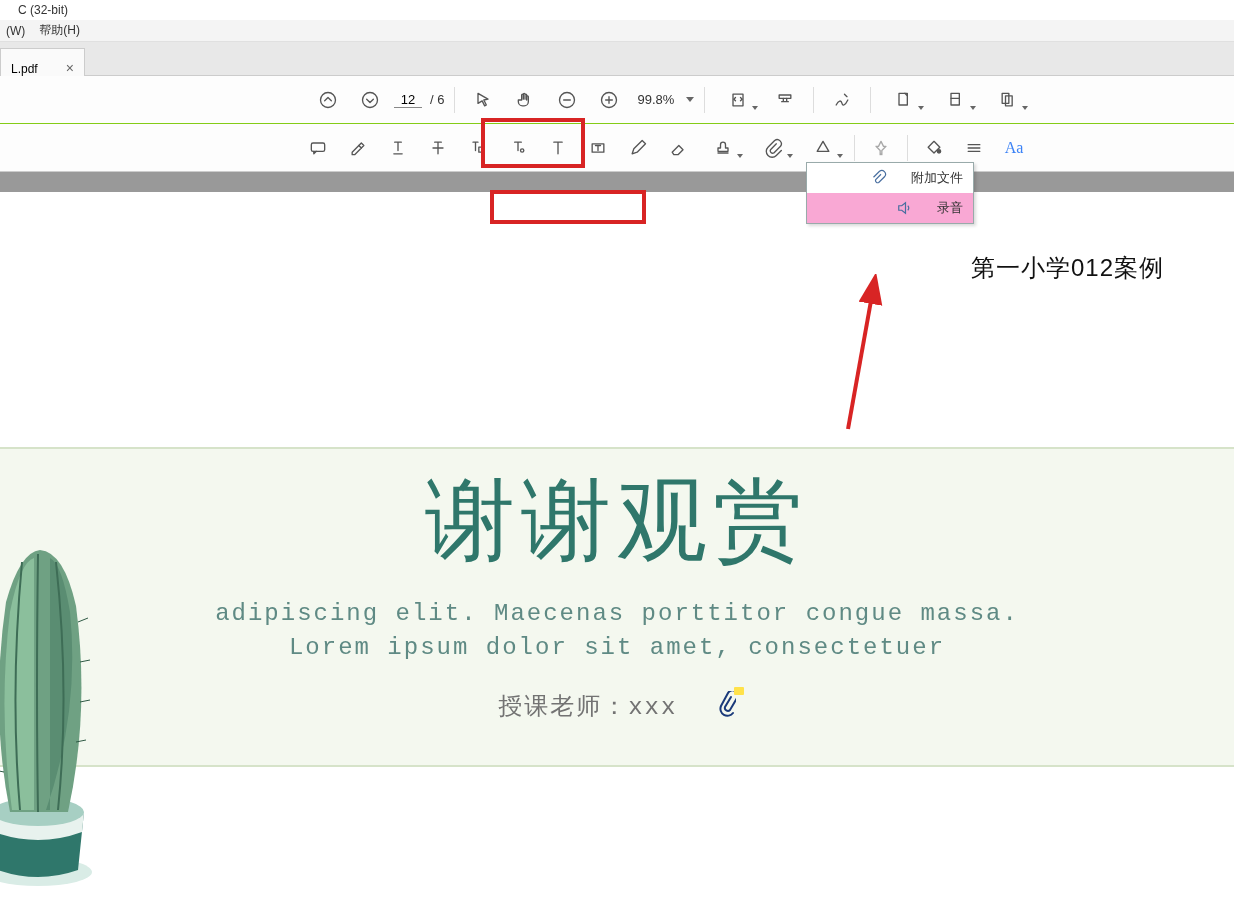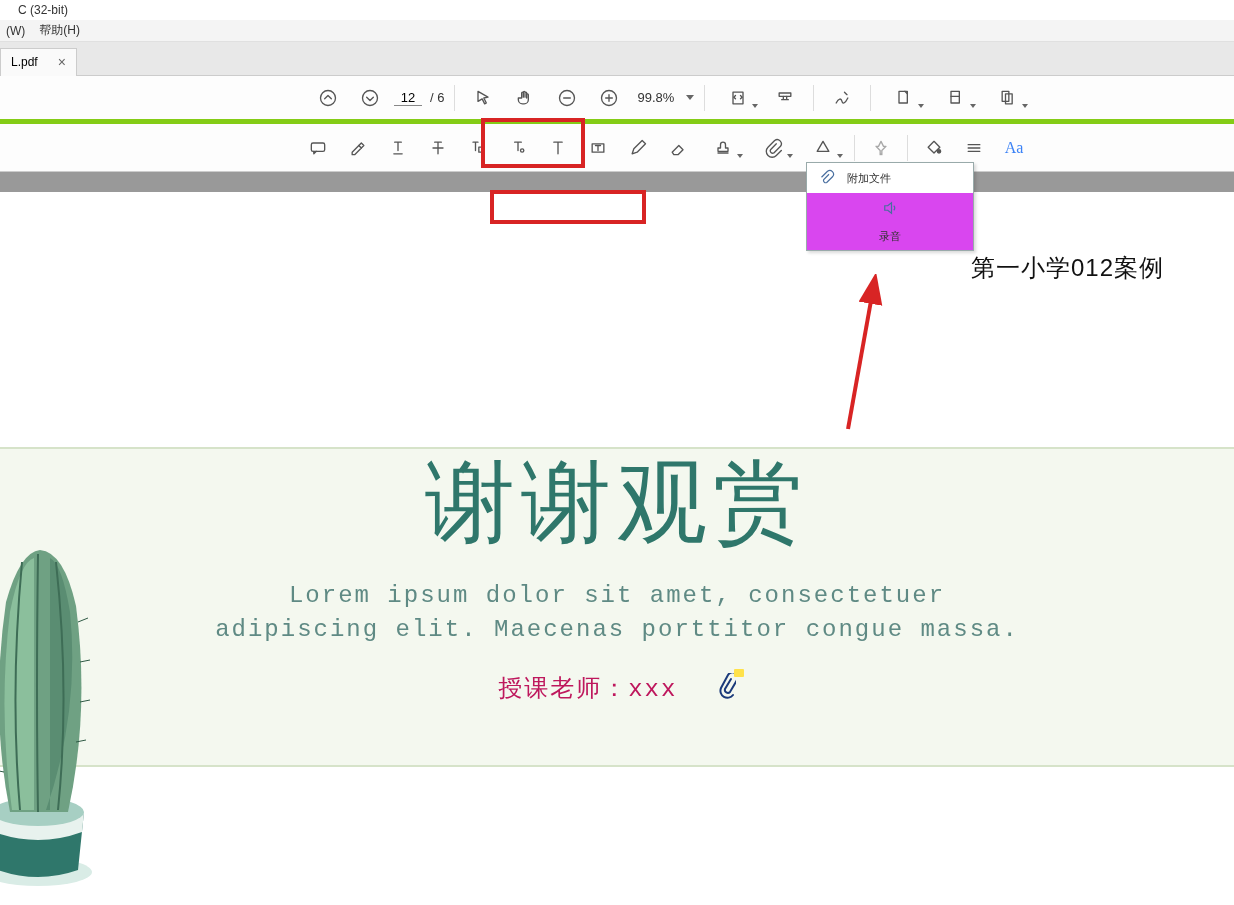--- a/index.html
+++ b/index.html
@@ -3,65 +3,65 @@
 <meta charset="utf-8">
 <style>
   * { margin: 0; padding: 0; box-sizing: border-box; }
   body { font-family: "Microsoft YaHei", Arial, sans-serif; background: #fff; width: 1234px; height: 905px; overflow: hidden; position: relative; }
 
   .titlebar { height: 20px; background: #fff; font-size: 12px; color: #333; display: flex; align-items: center; padding-left: 18px; }
   .menubar { height: 22px; background: #f4f4f4; border-bottom: 1px solid #e0e0e0; display: flex; align-items: center; font-size: 12px; color: #333; padding-left: 2px; gap: 6px; }
   .menubar span { padding: 2px 4px; cursor: default; }
 
   .tabbar { height: 34px; background: #e8e8e8; border-bottom: 1px solid #ccc; display: flex; align-items: center; }
-  .tab { background: #fafafa; border: 1px solid #ccc; border-bottom: none; height: 28px; margin-top: 6px; padding: 0 10px; display: flex; align-items: center; gap: 20px; font-size: 12px; min-width: 70px; }
+  .tab { background: #fafafa; border: 1px solid #ccc; border-bottom: none; height: 28px; margin-top: 6px; padding: 0 10px; display: flex; align-items: flex-end; gap: 28px; font-size: 12px; min-width: 70px; }
   .tab-close { color: #666; cursor: pointer; font-size: 14px; }
 
-  .toolbar1 { height: 48px; background: #fdfdfd; border-bottom: 5px solid #84cc16; display: flex; align-items: center; padding-left: 310px; gap: 6px; }
+  .toolbar1 { height: 48px; background: #fdfdfd; border-bottom: 1px solid #84cc16; display: flex; align-items: center; padding-left: 310px; gap: 6px; }
   .toolbar2 { height: 48px; background: #fdfdfd; border-bottom: 1px solid #ccc; display: flex; align-items: center; padding-left: 300px; gap: 4px; position: relative; }
 
   .tbtn { width: 36px; height: 36px; display: flex; align-items: center; justify-content: center; border-radius: 3px; cursor: pointer; color: #555; position: relative; }
   .tbtn svg { width: 20px; height: 20px; stroke: #555; stroke-width: 1.6; fill: none; stroke-linecap: round; stroke-linejoin: round; }
   .tbtn.wide { width: 46px; }
   .tbtn .caret { position: absolute; right: 3px; bottom: 8px; width: 0; height: 0; border-left: 3px solid transparent; border-right: 3px solid transparent; border-top: 4px solid #666; }
 
   .sep { width: 1px; height: 26px; background: #ddd; margin: 0 4px; }
 
   .pageinput { width: 28px; border: none; border-bottom: 1px solid #888; text-align: center; font-size: 13px; background: transparent; }
   .pagecount { font-size: 13px; color: #333; margin-left: 2px; }
 
   .zoomval { font-size: 13px; color: #333; margin: 0 4px; text-align: center; }
   .zoomcaret { width: 0; height: 0; border-left: 4px solid transparent; border-right: 4px solid transparent; border-top: 5px solid #666; margin-left: 2px; cursor: pointer; }
 
   
   .redbox { position: absolute; border: 4px solid #d82424; background: transparent; z-index: 100; pointer-events:none;}
 
   
   .dropdown { position: absolute; left: 806px; top: 38px; width: 168px; background: #fff; border: 1px solid #9aa; box-shadow: 2px 2px 3px rgba(0,0,0,.15); z-index: 50; }
-  .dropdown-item { display: flex; align-items: center; gap: 12px; padding: 6px 10px; font-size: 11px; color: #333; cursor: pointer; }
+  .dropdown-item { display: flex; align-items: center; gap: 24px; padding: 6px 10px; font-size: 13px; color: #333; cursor: pointer; justify-content: flex-end; }
   .dropdown-item svg { width: 18px; height: 18px; stroke: #486e9f; stroke-width: 1.6; fill: none; }
-  .dropdown-item.hl { background: #d946ef; flex-direction: column; }
+  .dropdown-item.hl { background: #f9a8d4; }
 
   
   .graybar { height: 20px; background: #999; width: 100%; }
 
   
   .docarea { position: relative; background: #fff; height: 733px; overflow: hidden; }
   .doc-header-text { position: absolute; right: 70px; top: 60px; font-size: 24px; color: #111; letter-spacing: 1px; }
 
   
   .arrow { position: absolute; left: 830px; top: 82px; z-index: 60; pointer-events:none;}
   .arrow svg { width: 80px; height: 160px; }
 
   
   .slide { position: absolute; left: 0; right: 0; top: 255px; height: 320px; border-top: 2px solid #d6e3c9; border-bottom: 2px solid #d6e3c9; background: #f4f8ef; }
-  .slide-inner { text-align: center; }
+  .slide-inner { padding-top: 18px; text-align: center; }
   .slide-title { font-size: 90px; color: #2f776b; font-weight: 400; letter-spacing: 6px; line-height: 1.2; font-family: "SimSun","STSong",serif; }
   .slide-sub { margin-top: 22px; font-family: "Courier New", monospace; font-size: 24px; color: #5f8a84; letter-spacing: 2px; line-height: 1.4; }
-  .slide-teacher { margin-top: 26px; font-family: "Courier New","SimSun", monospace; font-size: 24px; color: #be185d; letter-spacing: 2px; }
+  .slide-teacher { margin-top: 26px; font-family: "Courier New","SimSun", monospace; font-size: 24px; color: #737373; letter-spacing: 2px; }
   .attach-icon { display: inline-block; vertical-align: middle; margin-left: 24px; position: relative; }
   .attach-icon svg { width: 18px; height: 26px; }
   .attach-note { position: absolute; right: -8px; top: -4px; width: 10px; height: 8px; background: #ffe24a; border-radius: 1px; }
 
   
   .cactus { position: absolute; left: -20px; top: 340px; width: 170px; height: 360px; z-index: 10; pointer-events:none;}
   .cactus svg { width: 100%; height: 100%; }
 
 </style>
 </head>
@@ -300,22 +300,22 @@
         </marker>
       </defs>
       <line x1="18" y1="155" x2="44" y2="10" stroke="#d82424" stroke-width="4" marker-end="url(#ah)"></line>
     </svg>
   </div>
 
   <div class="slide">
     <div class="slide-inner">
       <div class="slide-title">谢谢观赏</div>
       <div class="slide-sub">
+        <div>adipiscing elit. Maecenas porttitor congue massa.</div>
         <div>Lorem ipsum dolor sit amet, consectetuer</div>
-        <div>adipiscing elit. Maecenas porttitor congue massa.</div>
       </div>
       <div class="slide-teacher">
         <span>授课老师：xxx</span>
         <span class="attach-icon">
           <svg viewBox="0 0 18 26">
               <path d="M13 6l-6 10a3 3 0 005 3l7-12a5 5 0 00-9-5L3 15a7 7 0 0012 7" stroke="#1a3a7a" stroke-width="2" fill="none" stroke-linecap="round"></path>
             </svg>
           <span class="attach-note"></span>
         </span>
       </div>

